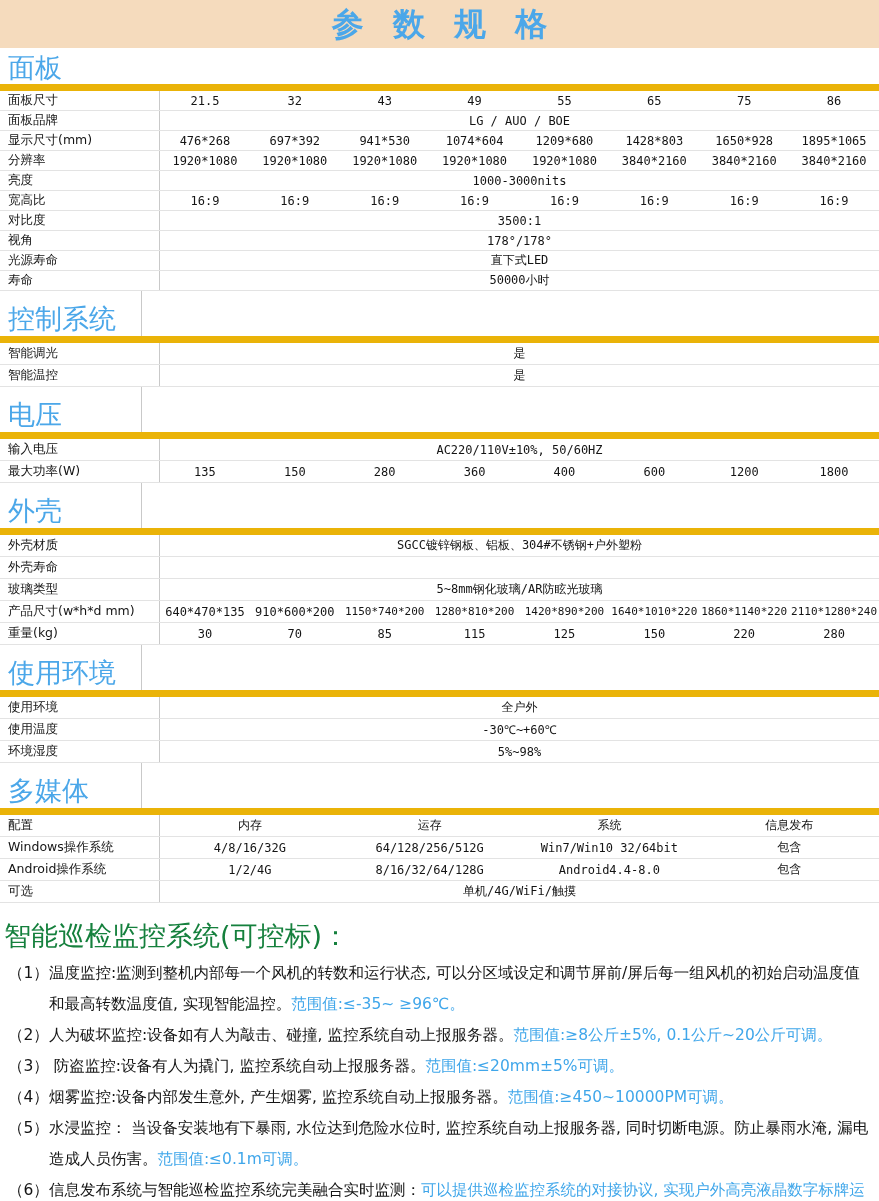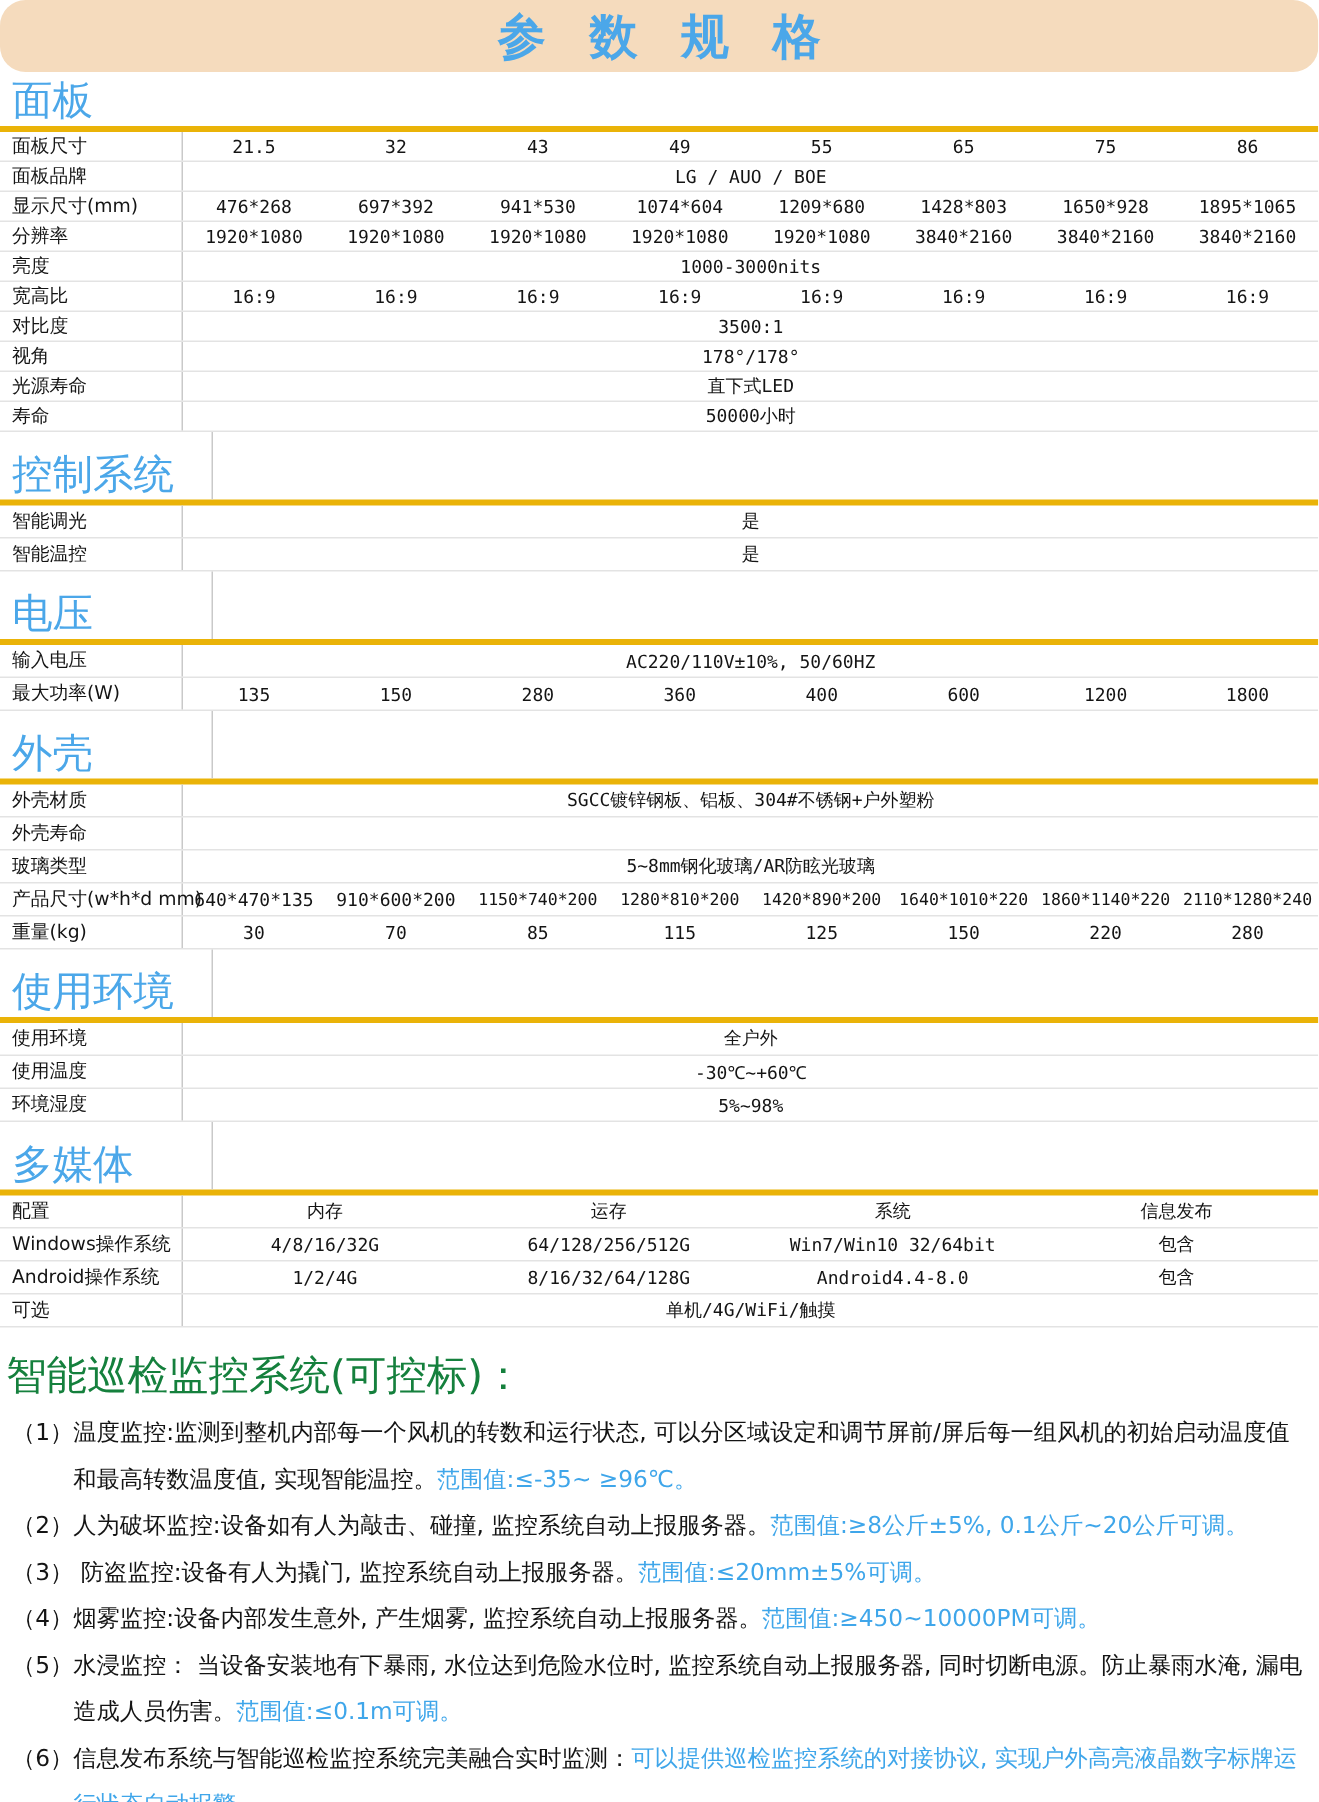--- a/index.html
+++ b/index.html
@@ -1,34 +1,34 @@
 <!DOCTYPE html>
 <html><head>
 <meta charset="utf-8">
 <style>
   html,body{margin:0;padding:0;background:#ffffff;}
   body{font-family:"DejaVu Sans","Liberation Sans",sans-serif;color:#141414;}
   .page{width:879px;min-height:1201px;background:#fff;overflow:hidden;}
 
   
-  .banner{height:48px;background:#f5dbbd;display:flex;align-items:center;justify-content:center;border-radius:17px;}
+  .banner{height:48px;background:#f5dbbd;display:flex;align-items:center;justify-content:center;}
   .banner-title{font-size:32px;line-height:48px;color:#4ba7e9;letter-spacing:9px;font-weight:700;padding-left:9px;white-space:nowrap;}
 
   
-  .trow{display:flex;align-items:flex-end;border-bottom:4px solid #eab308;}
+  .trow{display:flex;align-items:flex-end;border-bottom:7px solid #eab308;}
   .tcell{width:142px;box-sizing:border-box;padding:13px 0 1px 8px;font-size:27px;line-height:31px;
          color:#4ba7e9;white-space:nowrap;overflow:visible;font-weight:500;}
   .section.first .tcell{padding-top:4px;}
   .trow.bordered .tcell{border-right:1px solid #c9c9c9;font-family:Liberation Serif, serif;}
   .tfill{flex:1;}
 
   
   .row{display:flex;align-items:stretch;border-bottom:1px solid #e3e3e3;height:21px;}
   .section.panel .row{height:19px;}
-  .label{width:122px;box-sizing:border-box;border-right:1px solid #c9c9c9;padding-left:8px;
+  .label{width:160px;box-sizing:border-box;border-right:1px solid #c9c9c9;padding-left:8px;
          display:flex;align-items:center;font-size:12.5px;white-space:nowrap;}
   .v,.m{flex:1;display:flex;align-items:center;justify-content:center;
         font-family:"DejaVu Sans Mono","Liberation Mono",monospace;font-size:12px;white-space:nowrap;}
   .v.small{font-size:11px;}
 
   
   .monitor{padding:0 6px 0 0;}
   .monitor-title{margin:16px 0 6px 0;padding-left:4px;font-size:27px;line-height:33px;color:#15803d;font-weight:500;}
   .mitem{display:flex;font-size:15.5px;line-height:31px;}
   .mnum{flex:0 0 40px;padding-left:8px;white-space:nowrap;}

